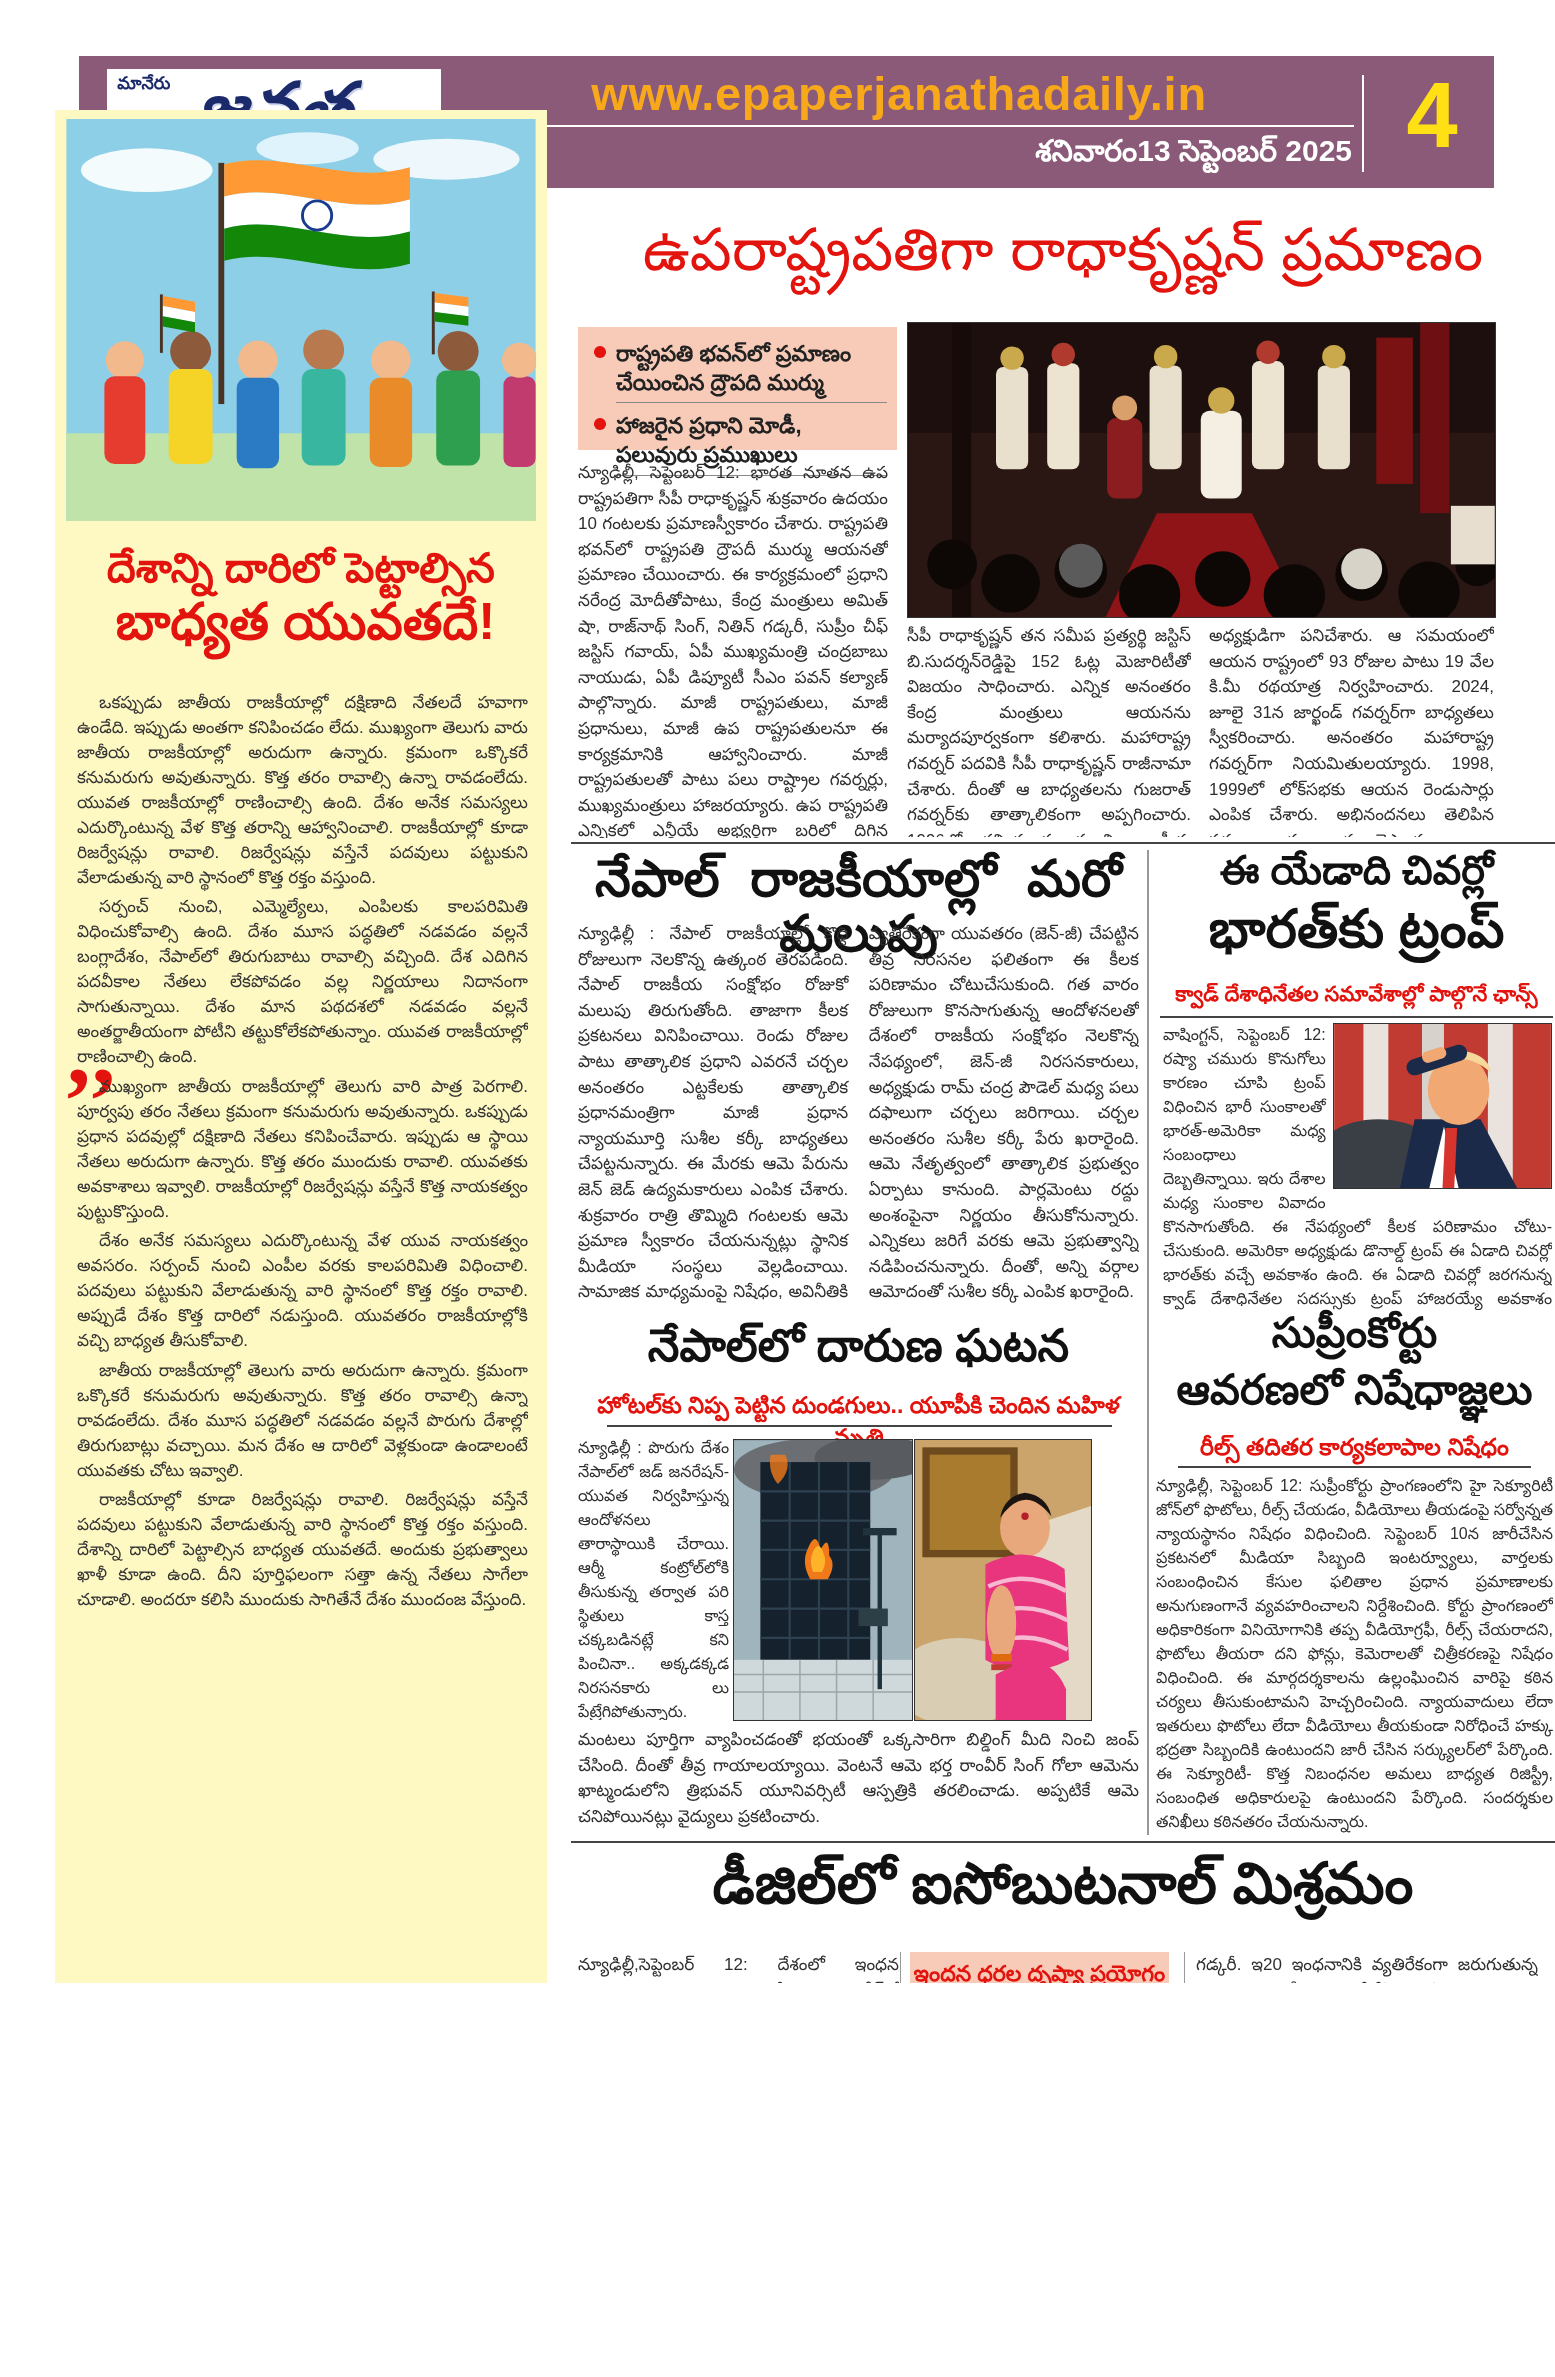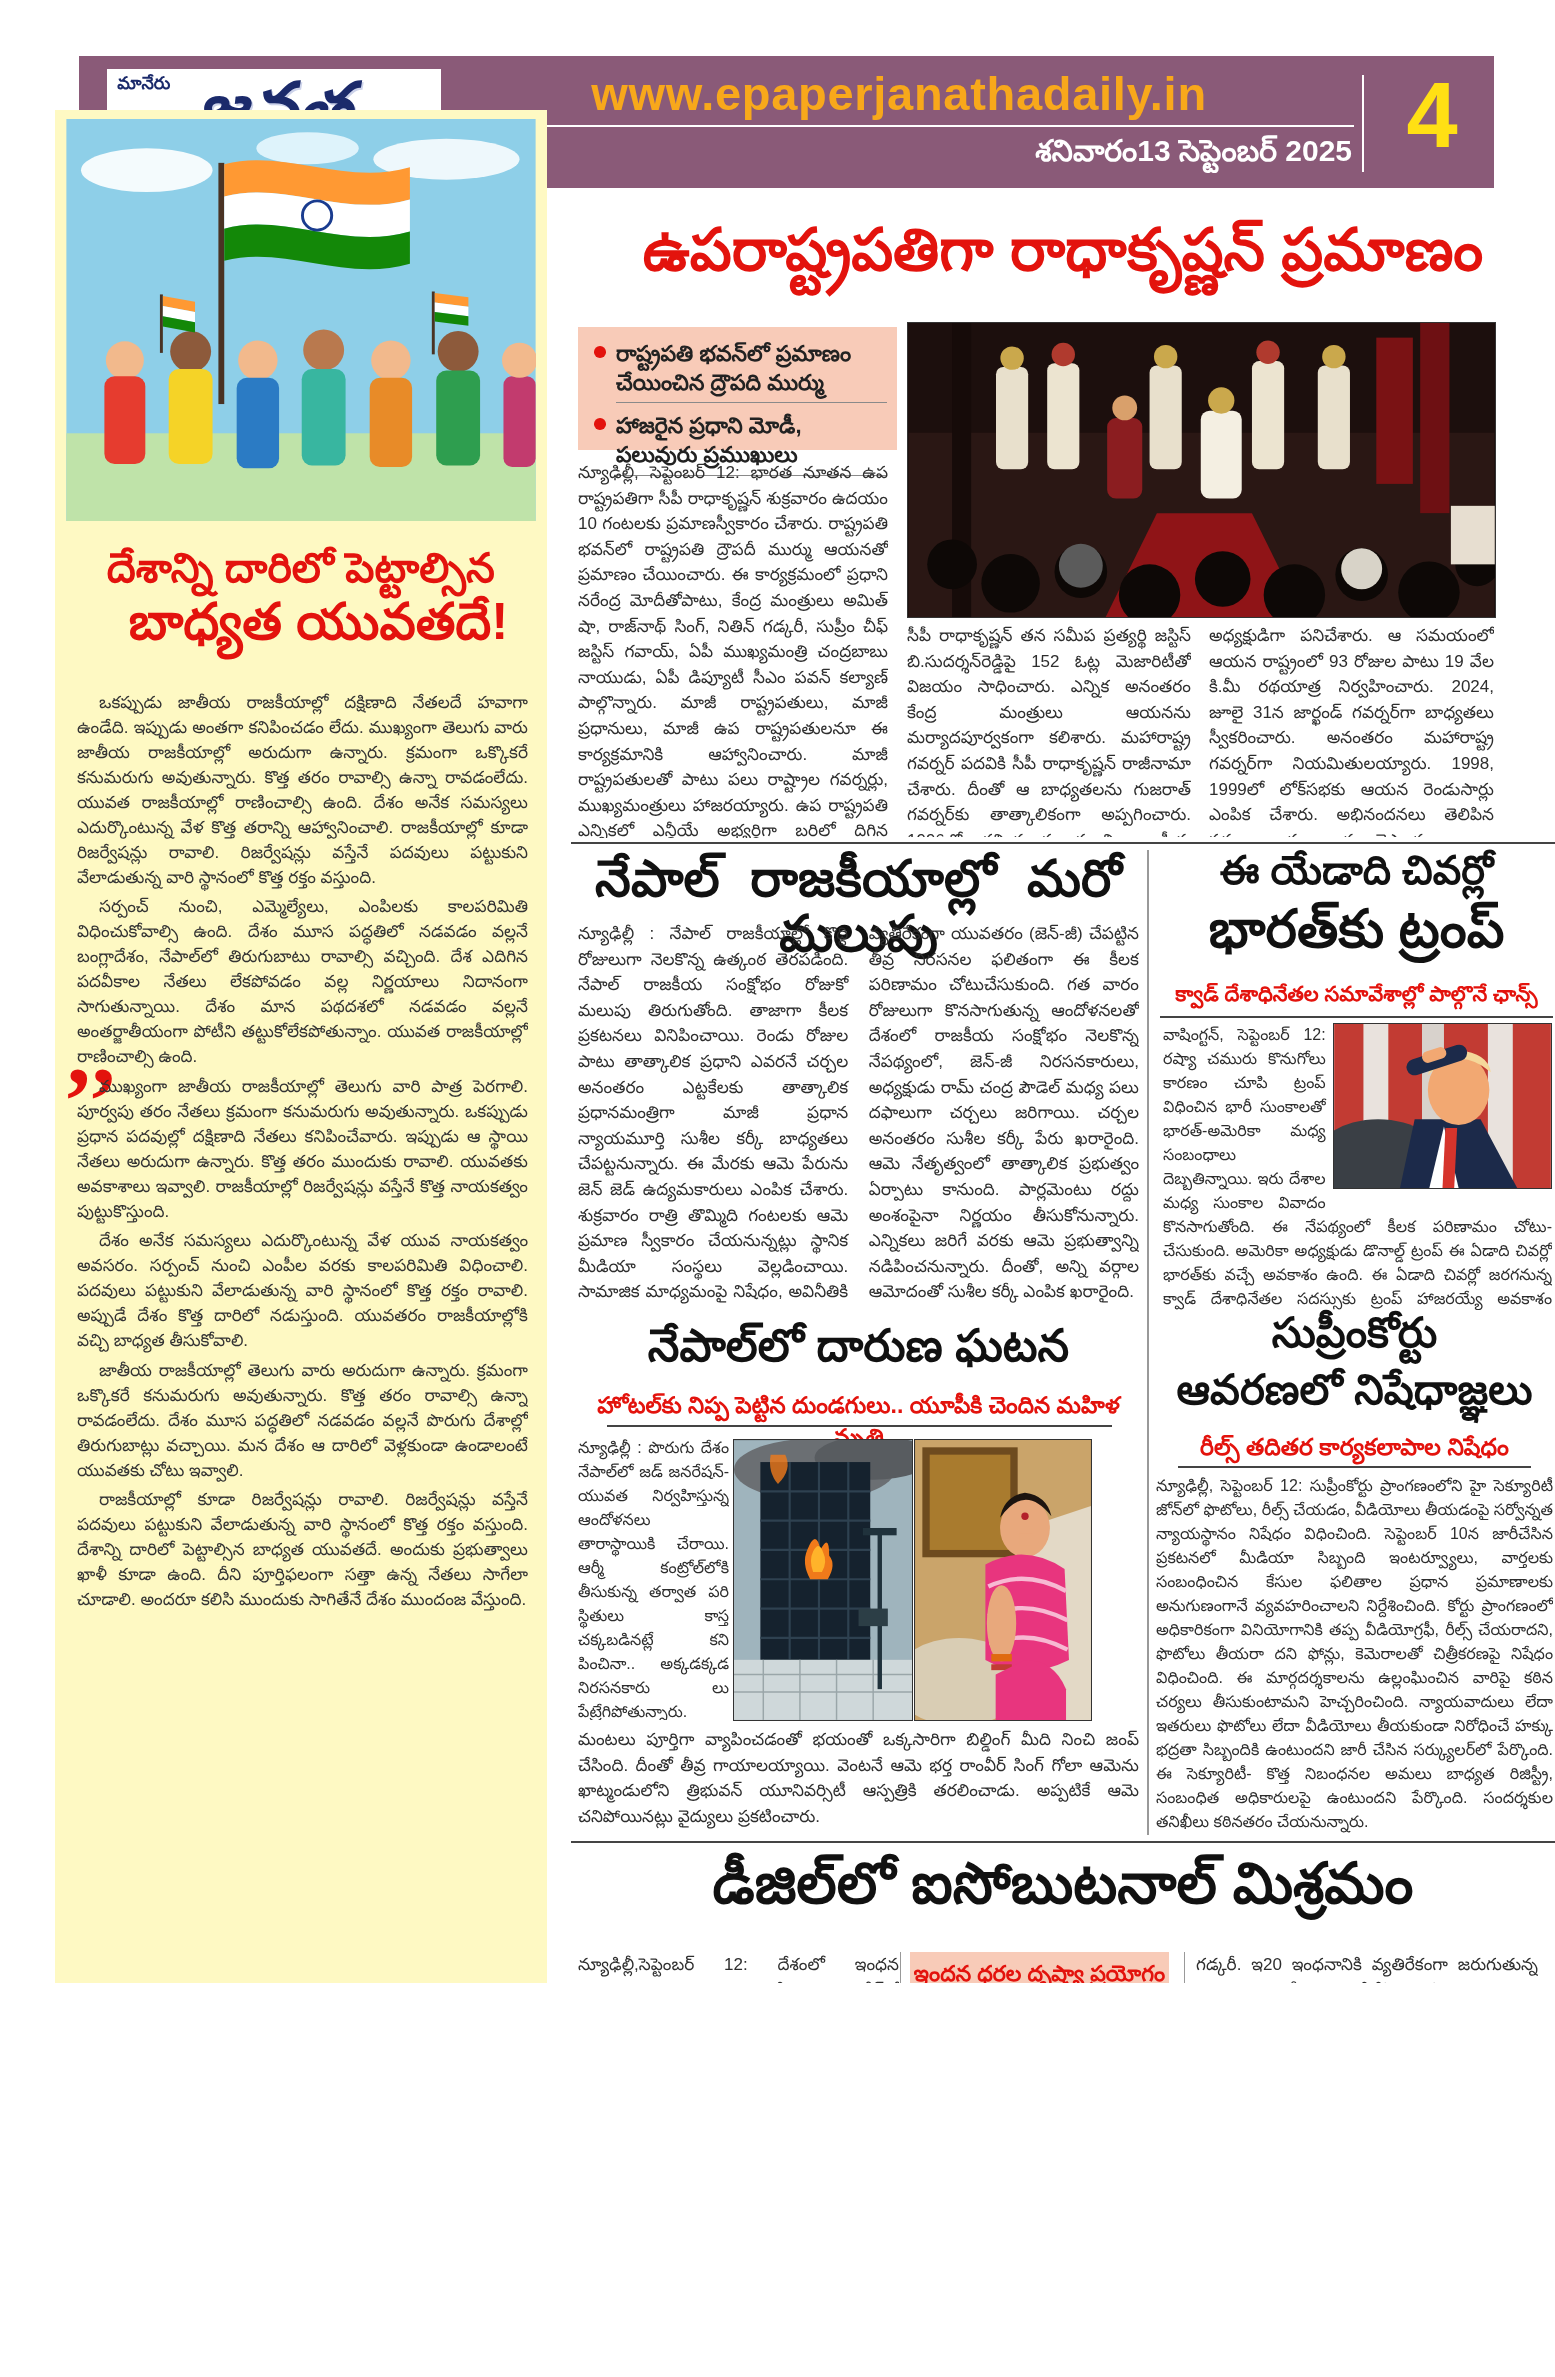--- a/index.html
+++ b/index.html
@@ -20,21 +20,21 @@
   .mast-vline{background:#ffffff;}
   .page-num{color:#ffe014;font-size:92px;font-weight:bold;text-align:center;line-height:1;}
   
   .green-panel{background:#fef9c3;}
   .op-head1{color:#e3130d;font-size:41px;font-weight:bold;text-align:center;line-height:1.15;}
   .op-head2{color:#e3130d;font-size:51px;font-weight:bold;text-align:center;line-height:1.1;}
   .op-body{font-size:17px;line-height:25px;text-align:justify;color:#333;overflow:hidden;}
   .op-body p{margin:0 0 4.4px 0;text-indent:22px;}
   .op-quote{color:#e3130d;font-size:95px;font-weight:bold;font-family:"Liberation Serif",serif;line-height:1;}
   
-  .red-head{color:#e3130d;font-weight:bold;text-align:center;line-height:1.05;}
+  .red-head{color:#e3130d;font-weight:normal;text-align:center;line-height:1.05;}
   .blk-head{color:#111;font-weight:bold;text-align:center;line-height:1.08;}
   .red-sub{color:#e3130d;font-weight:bold;text-align:center;}
   .body-txt{font-size:17px;line-height:25.6px;text-align:justify;color:#2e2e2e;overflow:hidden;}
   .body-sm{font-size:16px;line-height:24px;text-align:justify;color:#2e2e2e;overflow:hidden;}
   .rule-h{background:#444;}
   .rule-v{background:#999;}
   
   .bullet-box{background:#f8cbb8;padding:11.7px 10.2px 7.3px 11.7px;box-sizing:border-box;}
   .bullet-item{display:flex;align-items:flex-start;margin-bottom:7.3px;}
   .bullet-dot{width:11.7px;height:11.7px;border-radius:50%;background:#e3130d;margin:7.3px 10.2px 0 4.4px;flex:0 0 auto;}
@@ -105,21 +105,21 @@
         <path d="M132 242 l44 8 v14 l-44 -8 z" fill="#ff9933"></path>
           <path d="M132 256 l44 8 v14 l-44 -8 z" fill="#ffffff"></path>
           <path d="M132 270 l44 8 v14 l-44 -8 z" fill="#138808"></path>
         <rect x="500" y="236" width="4" height="86" fill="#4a3324"></rect>
         <path d="M504 238 l46 6 v13 l-46 -6 z" fill="#ff9933"></path>
           <path d="M504 251 l46 6 v13 l-46 -6 z" fill="#ffffff"></path>
           <path d="M504 264 l46 6 v13 l-46 -6 z" fill="#138808"></path>
       </g>
     </svg>
     <div class="abs op-head1" style="left:7.3px;top:435px;width:477px;">దేశాన్ని దారిలో పెట్టాల్సిన</div>
-    <div class="abs op-head2" style="left:25px;top:484px;width:477px;">బాధ్యత యువతదే!</div>
+    <div class="abs op-head2" style="left:12px;top:484px;width:477px;">బాధ్యత యువతదే!</div>
     <div class="abs op-quote" style="left:7.3px;top:944px;">’’</div>
     <div class="abs op-body" style="left:22px;top:580px;width:451px;height:1646px;">
       <p>ఒకప్పుడు జాతీయ రాజకీయాల్లో దక్షిణాది నేతలదే హవాగా ఉండేది. ఇప్పుడు అంతగా కనిపించడం లేదు. ముఖ్యంగా తెలుగు వారు జాతీయ రాజకీయాల్లో అరుదుగా ఉన్నారు. క్రమంగా ఒక్కొకరే కనుమరుగు అవుతున్నారు. కొత్త తరం రావాల్సి ఉన్నా రావడంలేదు. యువత రాజకీయాల్లో రాణించాల్సి ఉంది. దేశం అనేక సమస్యలు ఎదుర్కొంటున్న వేళ కొత్త తరాన్ని ఆహ్వానించాలి. రాజకీయాల్లో కూడా రిజర్వేషన్లు రావాలి. రిజర్వేషన్లు వస్తేనే పదవులు పట్టుకుని వేలాడుతున్న వారి స్థానంలో కొత్త రక్తం వస్తుంది.</p>
       <p>సర్పంచ్ నుంచి, ఎమ్మెల్యేలు, ఎంపిలకు కాలపరిమితి విధించుకోవాల్సి ఉంది. దేశం మూస పద్ధతిలో నడవడం వల్లనే బంగ్లాదేశం, నేపాల్‌లో తిరుగుబాటు రావాల్సి వచ్చింది. దేశ ఎదిగిన పదవీకాల నేతలు లేకపోవడం వల్ల నిర్ణయాలు నిదానంగా సాగుతున్నాయి. దేశం మాన పథదశలో నడవడం వల్లనే అంతర్జాతీయంగా పోటీని తట్టుకోలేకపోతున్నాం. యువత రాజకీయాల్లో రాణించాల్సి ఉంది.</p>
       <p>ముఖ్యంగా జాతీయ రాజకీయాల్లో తెలుగు వారి పాత్ర పెరగాలి. పూర్వపు తరం నేతలు క్రమంగా కనుమరుగు అవుతున్నారు. ఒకప్పుడు ప్రధాన పదవుల్లో దక్షిణాది నేతలు కనిపించేవారు. ఇప్పుడు ఆ స్థాయి నేతలు అరుదుగా ఉన్నారు. కొత్త తరం ముందుకు రావాలి. యువతకు అవకాశాలు ఇవ్వాలి. రాజకీయాల్లో రిజర్వేషన్లు వస్తేనే కొత్త నాయకత్వం పుట్టుకొస్తుంది.</p>
       <p>దేశం అనేక సమస్యలు ఎదుర్కొంటున్న వేళ యువ నాయకత్వం అవసరం. సర్పంచ్ నుంచి ఎంపీల వరకు కాలపరిమితి విధించాలి. పదవులు పట్టుకుని వేలాడుతున్న వారి స్థానంలో కొత్త రక్తం రావాలి. అప్పుడే దేశం కొత్త దారిలో నడుస్తుంది. యువతరం రాజకీయాల్లోకి వచ్చి బాధ్యత తీసుకోవాలి.</p>
       <p>జాతీయ రాజకీయాల్లో తెలుగు వారు అరుదుగా ఉన్నారు. క్రమంగా ఒక్కొకరే కనుమరుగు అవుతున్నారు. కొత్త తరం రావాల్సి ఉన్నా రావడంలేదు. దేశం మూస పద్ధతిలో నడవడం వల్లనే పొరుగు దేశాల్లో తిరుగుబాట్లు వచ్చాయి. మన దేశం ఆ దారిలో వెళ్లకుండా ఉండాలంటే యువతకు చోటు ఇవ్వాలి.</p>
       <p>రాజకీయాల్లో కూడా రిజర్వేషన్లు రావాలి. రిజర్వేషన్లు వస్తేనే పదవులు పట్టుకుని వేలాడుతున్న వారి స్థానంలో కొత్త రక్తం వస్తుంది. దేశాన్ని దారిలో పెట్టాల్సిన బాధ్యత యువతదే. అందుకు ప్రభుత్వాలు ఖాళీ కూడా ఉంది. దీని పూర్తిఫలంగా సత్తా ఉన్న నేతలు సాగేలా చూడాలి. అందరూ కలిసి ముందుకు సాగితేనే దేశం ముందంజ వేస్తుంది.</p>
     </div>
   </div>

